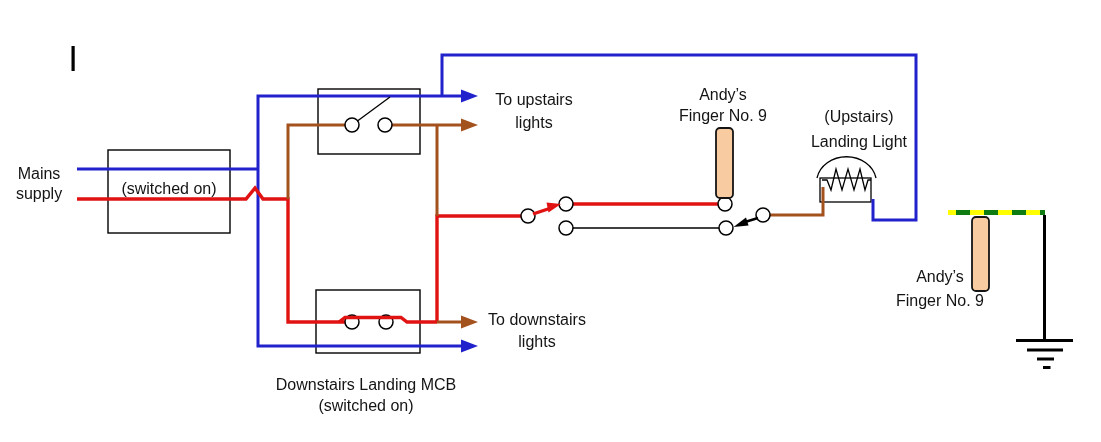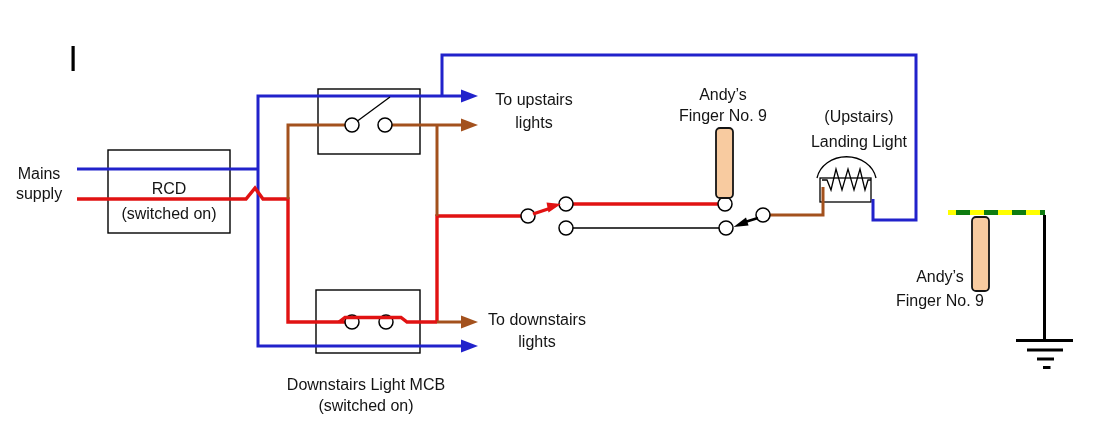--- a/index.html
+++ b/index.html
@@ -133,29 +133,28 @@
     <rect class="finger" x="716" y="128" width="17" height="70" rx="4"></rect>
     <rect class="finger" x="972" y="217" width="17" height="74" rx="4"></rect>
   </svg>
 
   <div class="lbl lbl-mains">
     <span>Mains</span>
     <span>supply</span>
   </div>
 
   <div class="lbl lbl-rcd">
-    <span>RCD</span>
     <span>(switched on)</span>
   </div>
 
   <div class="lbl lbl-upmcb">
   </div>
 
   <div class="lbl lbl-dnmcb">
-    <span>Downstairs Light MCB</span>
+    <span>Downstairs Landing MCB</span>
     <span>(switched on)</span>
   </div>
 
   <div class="lbl lbl-toup">
     <span>To upstairs</span>
     <span>lights</span>
   </div>
 
   <div class="lbl lbl-todn">
     <span>To downstairs</span>

